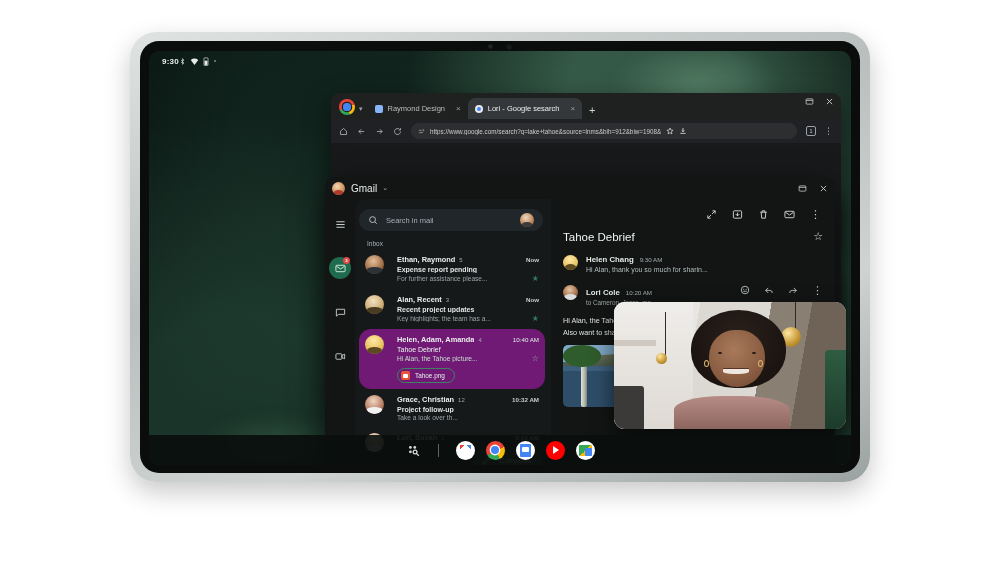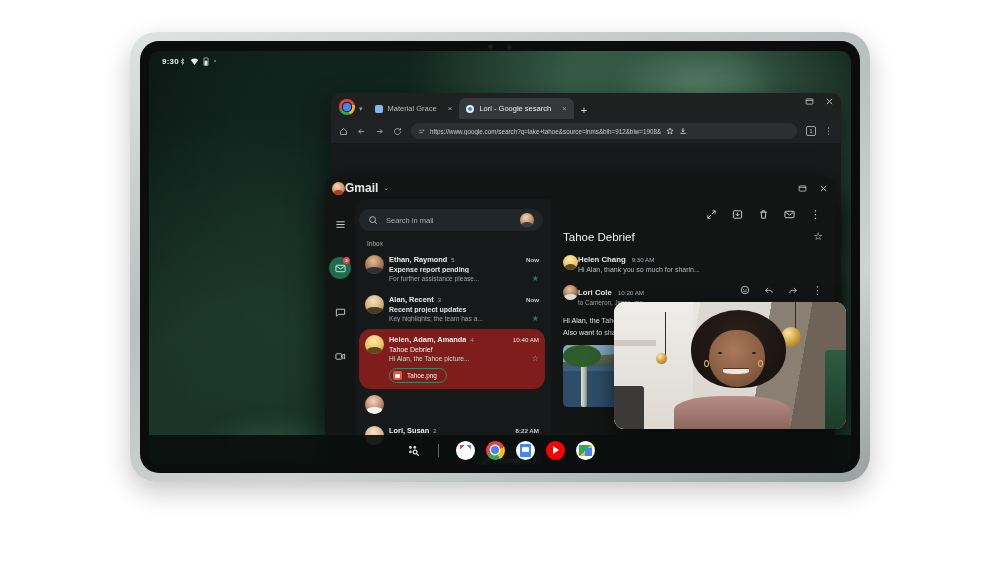--- a/index.html
+++ b/index.html
@@ -94,21 +94,21 @@
 
   
   .gmail { position:absolute; left:176px; top:126px; width:510px; height:320px;
     background:#121514; border-radius:12px; z-index:20; overflow:hidden;
     box-shadow:0 14px 34px rgba(0,0,0,.65); }
   .gm-top { height:22px; display:flex; align-items:center; padding:0 7px; background:#121514; }
   .gm-avatar { width:13px; height:13px; border-radius:50%;
     background:radial-gradient(circle at 40% 35%,#f6d9b3,#c98e5a 60%,#7b4a27);
     position:relative; overflow:hidden; }
   .gm-avatar:after{content:"";position:absolute;left:2px;right:2px;bottom:0;height:5px;border-radius:50% 50% 0 0;background:#b03a2e;}
-  .gm-name { font-size:12px; color:#e6eae7; font-weight:700; }
+  .gm-name { font-size:10px; color:#e6eae7; margin-left:6px; font-weight:400; }
   .gm-chev { color:#a9b1ad; font-size:7px; margin-left:5px; }
   .gm-wc { margin-left:auto; display:flex; gap:12px; align-items:center; color:#cdd3cf; }
 
   .gm-body { position:absolute; top:22px; left:0; right:0; bottom:0; display:flex; }
 
   
   .rail { width:30px; background:#121514; display:flex; flex-direction:column; align-items:center;
     padding-top:14px; gap:22px; }
   .rail .ri { color:#c8cfca; position:relative; display:flex; align-items:center; justify-content:center;
     width:22px; height:22px; }
@@ -121,22 +121,22 @@
   .listpane { width:196px; background:#16191a; border-radius:12px 0 0 0; position:relative; overflow:hidden; }
   .searchbar { margin:10px 8px 0 4px; height:22px; background:#20262a; border-radius:12px;
     display:flex; align-items:center; gap:8px; padding:0 9px; }
   .searchbar .ph { font-size:7.5px; color:#a6aeb2; flex:1; }
   .sb-av { width:14px; height:14px; border-radius:50%;
     background:radial-gradient(circle at 42% 33%,#efd7bc,#b98257 62%,#6d4226); position:relative; overflow:hidden; }
   .sb-av:after{content:"";position:absolute;left:2px;right:2px;bottom:0;height:5px;border-radius:50% 50% 0 0;background:#3b3a3a;}
   .inboxlbl { font-size:6.5px; color:#a8b0b4; margin:9px 0 2px 12px; }
 
   .mlist { padding:0 6px 0 4px; }
-  .mrow { display:flex; gap:5px; padding:6px 6px 6px 6px; border-radius:12px; position:relative; }
-  .mrow.sel { background:#7f1d1d; }
+  .mrow { display:flex; gap:13px; padding:6px 6px 6px 6px; border-radius:12px; position:relative; }
+  .mrow.sel { background:#701a75; }
   .mav { width:19px; height:19px; border-radius:50%; flex:0 0 auto; position:relative; overflow:hidden; }
   .mav.a1{background:radial-gradient(circle at 44% 32%,#e5c09a,#9d6b44 60%,#4a2d19);}
   .mav.a1:after{content:"";position:absolute;left:1px;right:1px;bottom:0;height:7px;border-radius:50% 50% 0 0;background:#2c3338;}
   .mav.a2{background:radial-gradient(circle at 44% 32%,#f5e3c4,#c9a970 60%,#6b5530);}
   .mav.a2:after{content:"";position:absolute;left:1px;right:1px;bottom:0;height:7px;border-radius:50% 50% 0 0;background:#4a3b22;}
   .mav.a3{background:radial-gradient(circle at 46% 30%,#ffe9a8,#e7c25c 58%,#9a7a22);}
   .mav.a3:after{content:"";position:absolute;left:2px;right:2px;bottom:0;height:7px;border-radius:50% 50% 0 0;background:#5b4a1f;}
   .mav.a4{background:radial-gradient(circle at 44% 32%,#f2d6c0,#b57b63 60%,#5d3529);}
   .mav.a4:after{content:"";position:absolute;left:1px;right:1px;bottom:0;height:7px;border-radius:50% 50% 0 0;background:#f1f1f1;}
   .mav.a5{background:radial-gradient(circle at 44% 32%,#f7e4cd,#d3ab83 60%,#7d5a36);}
@@ -166,21 +166,21 @@
     background:#27483c; border-radius:11px; display:flex; align-items:center; gap:8px;
     box-shadow:0 3px 9px rgba(0,0,0,.45); }
   .compose span { font-size:7.4px; color:#e4efe8; }
 
   
   .detail { flex:1; background:#121514; position:relative; padding:10px 12px 0 12px; overflow:hidden; }
   .dt-actions { display:flex; justify-content:flex-end; gap:15px; color:#d3d9d5; padding-right:2px; }
   .dt-title { display:flex; align-items:center; margin-top:10px; }
   .dt-title h1 { font-size:11.5px; color:#eef3f0; font-weight:400; }
   .dt-title .st { margin-left:auto; color:#cfd5d1; font-size:11px; }
-  .msg { display:flex; margin-top:12px; }
+  .msg { display:flex; gap:8px; margin-top:12px; }
   .mi-av { width:15px; height:15px; border-radius:50%; flex:0 0 auto; position:relative; overflow:hidden; }
   .mi-av.b1{background:radial-gradient(circle at 46% 30%,#ffe9a8,#e8c465 58%,#9b7c25);}
   .mi-av.b1:after{content:"";position:absolute;left:2px;right:2px;bottom:0;height:6px;border-radius:50% 50% 0 0;background:#5c4b1e;}
   .mi-av.b2{background:#e9ecee;}
   .mi-av.b2:after{content:"";position:absolute;left:3.5px;top:2.5px;width:8px;height:8px;border-radius:50%;background:#2b3034;}
   .mi-av.b2:before{content:"";position:absolute;left:1.5px;bottom:0;width:12px;height:6px;border-radius:50% 50% 0 0;background:#2b3034;z-index:1;}
   .mi-av.b3{background:radial-gradient(circle at 44% 32%,#e9c6a4,#9c6a45 60%,#4b2e1c);}
   .mi-av.b3:after{content:"";position:absolute;left:1px;right:1px;bottom:0;height:6px;border-radius:50% 50% 0 0;background:#d9dce0;}
   .mhead { display:flex; align-items:baseline; gap:6px; }
   .mhead .nm { font-size:7.8px; color:#e2e8e4; font-weight:600; }
@@ -305,21 +305,21 @@
           <div class="w-sub">from London</div>
         </div>
 
         <div class="chrome">
           <div class="ch-tabs">
             <div class="ch-logo"></div>
             <div class="ch-caret">▾</div>
 
             <div class="tab inactive">
               <span class="fav md"></span>
-              <span>Material Grace</span>
+              <span>Raymond Design</span>
               <span class="x">×</span>
             </div>
 
             <div class="tab active">
               <span class="fav g"></span>
               <span>Lori - Google sesarch</span>
               <span class="x">×</span>
             </div>
 
             <div class="tab-new">+</div>
@@ -484,20 +484,31 @@
                     </div>
                     <div class="chip">
                       <span class="fi"></span>
                       <span class="cn">Tahoe.png</span>
                     </div>
                   </div>
                 </div>
 
                 <div class="mrow">
                   <div class="mav a4"></div>
+                  <div class="mmain">
+                    <div class="mline1">
+                      <span class="msender">Grace, Christian</span>
+                      <span class="mcount">12</span>
+                      <span class="mtime">10:32 AM</span>
+                    </div>
+                    <div class="msubj">Project follow-up</div>
+                    <div class="mline3">
+                      <span class="msnip">Take a look over th...</span>
+                    </div>
+                  </div>
                 </div>
 
                 <div class="mrow">
                   <div class="mav a5"></div>
                   <div class="mmain">
                     <div class="mline1">
                       <span class="msender">Lori, Susan</span>
                       <span class="mcount">2</span>
                       <span class="mtime">8:22 AM</span>
                     </div>

